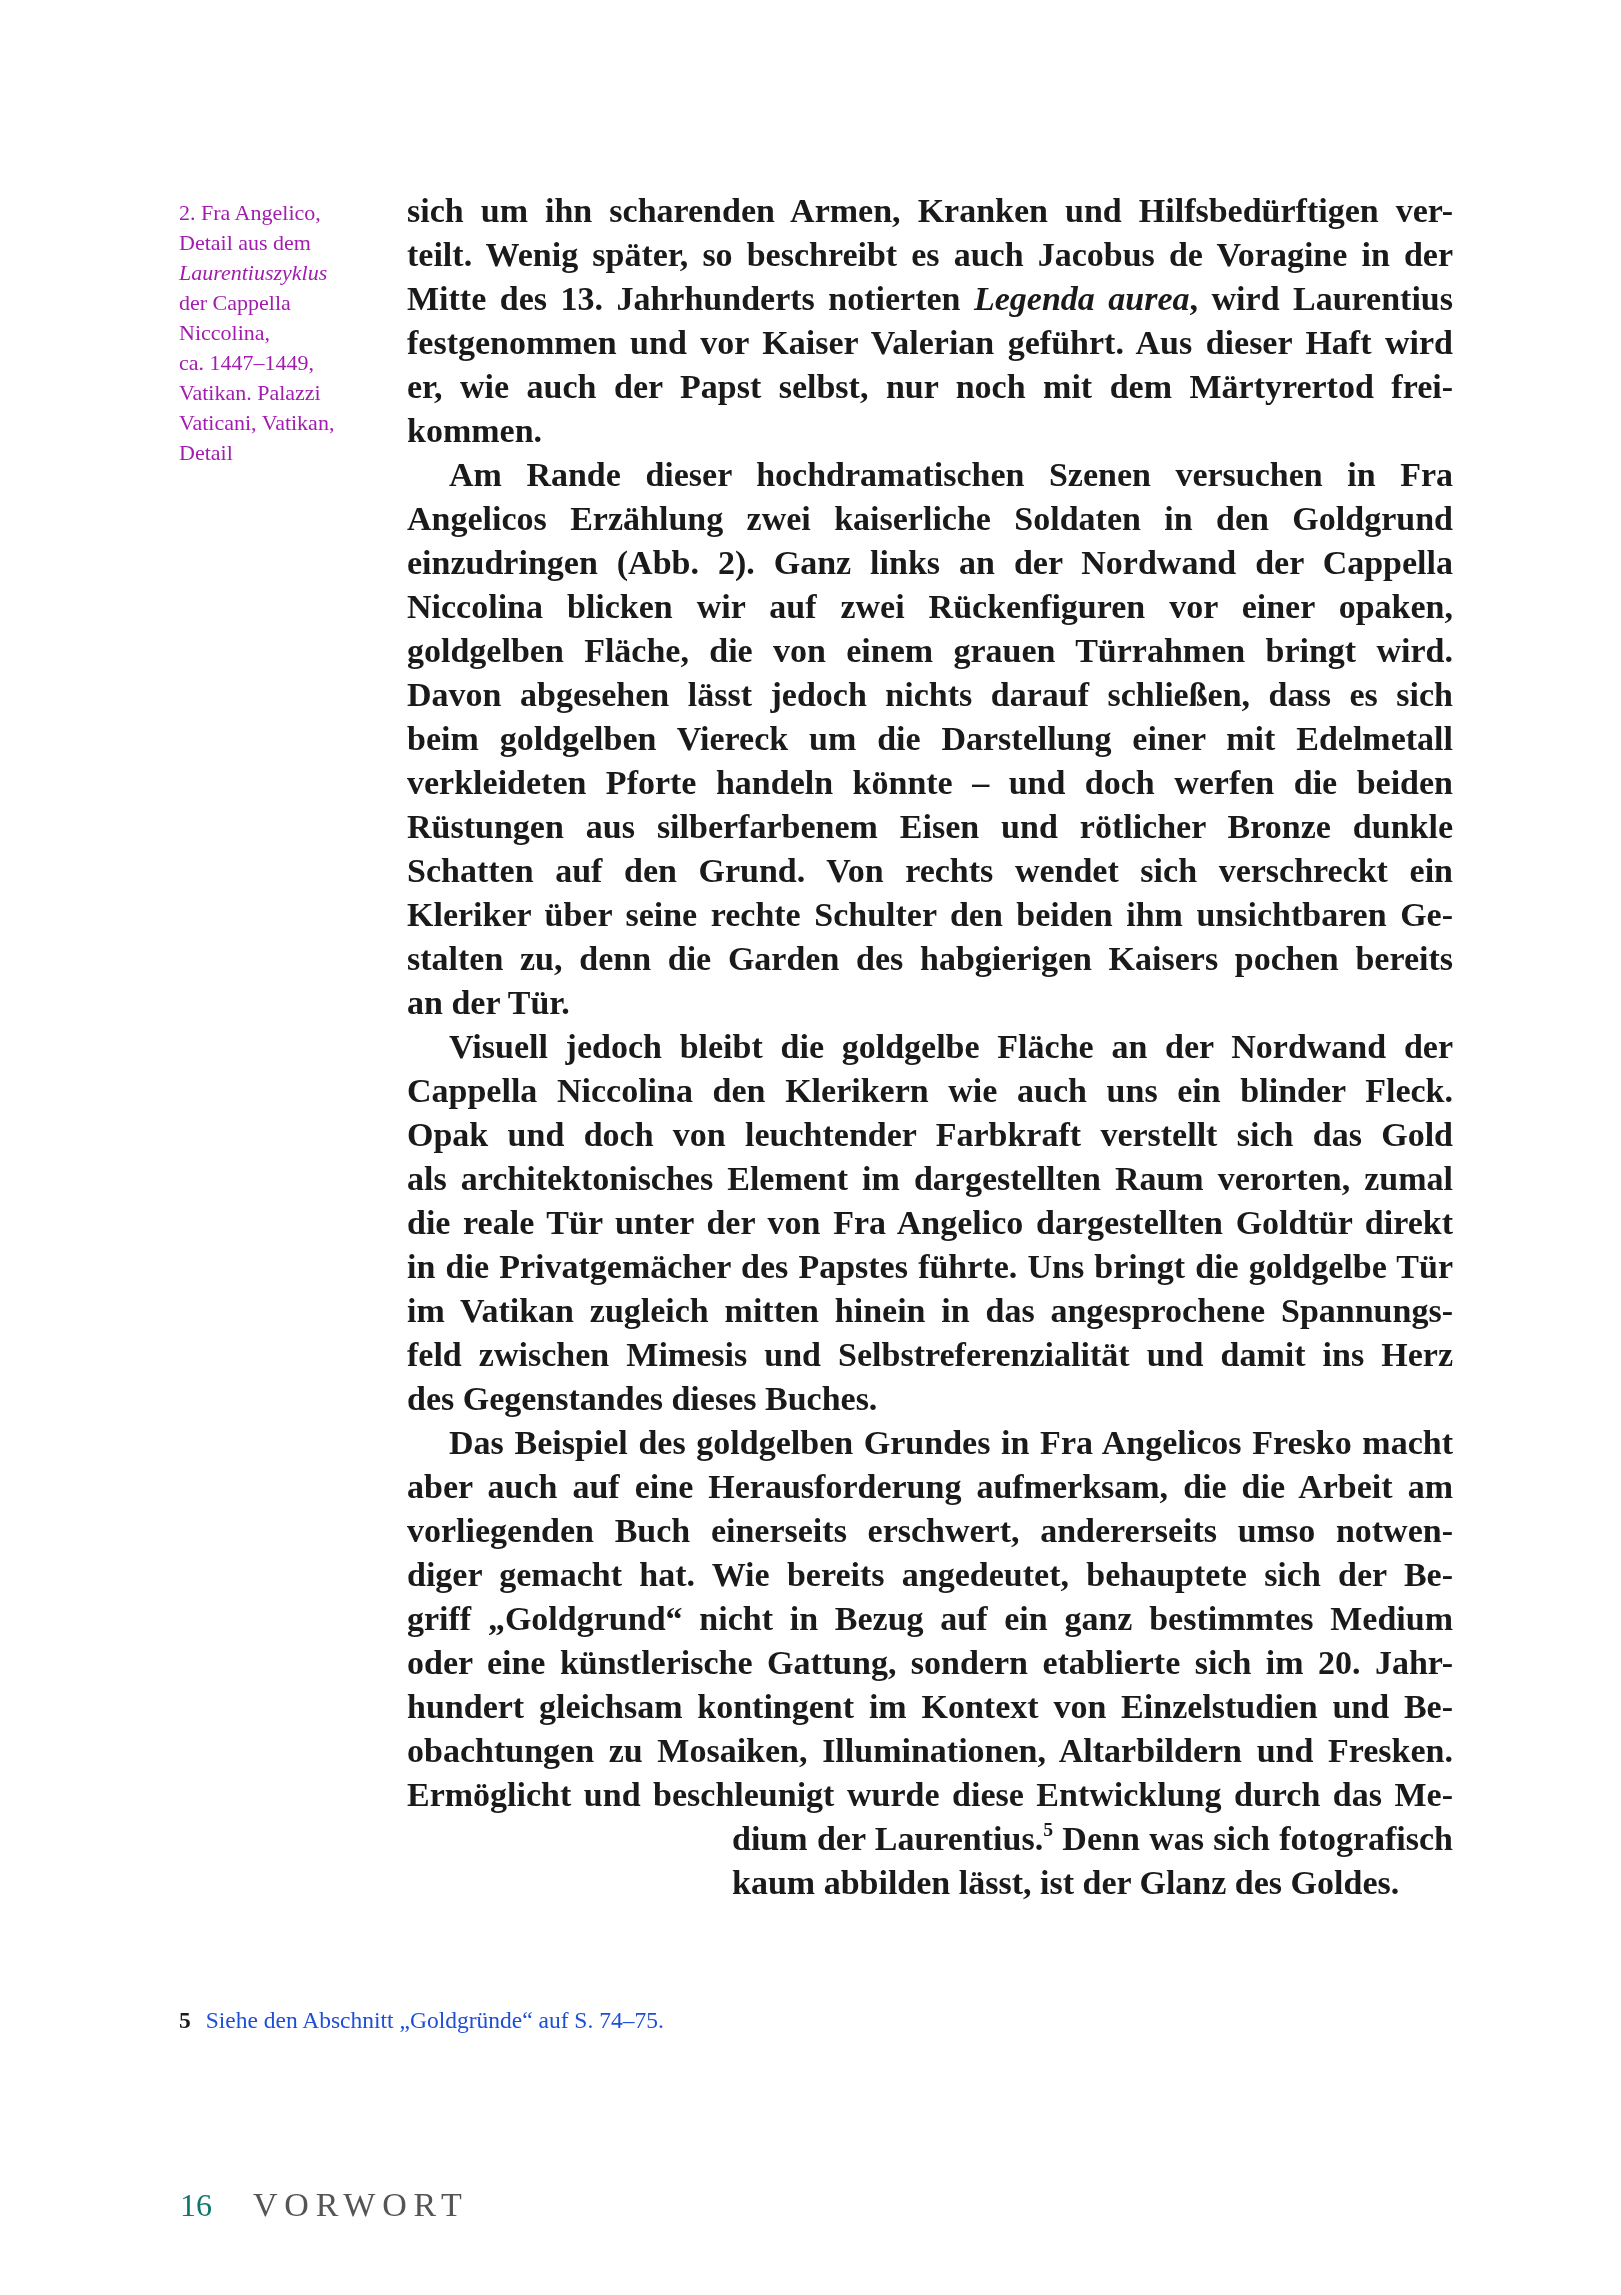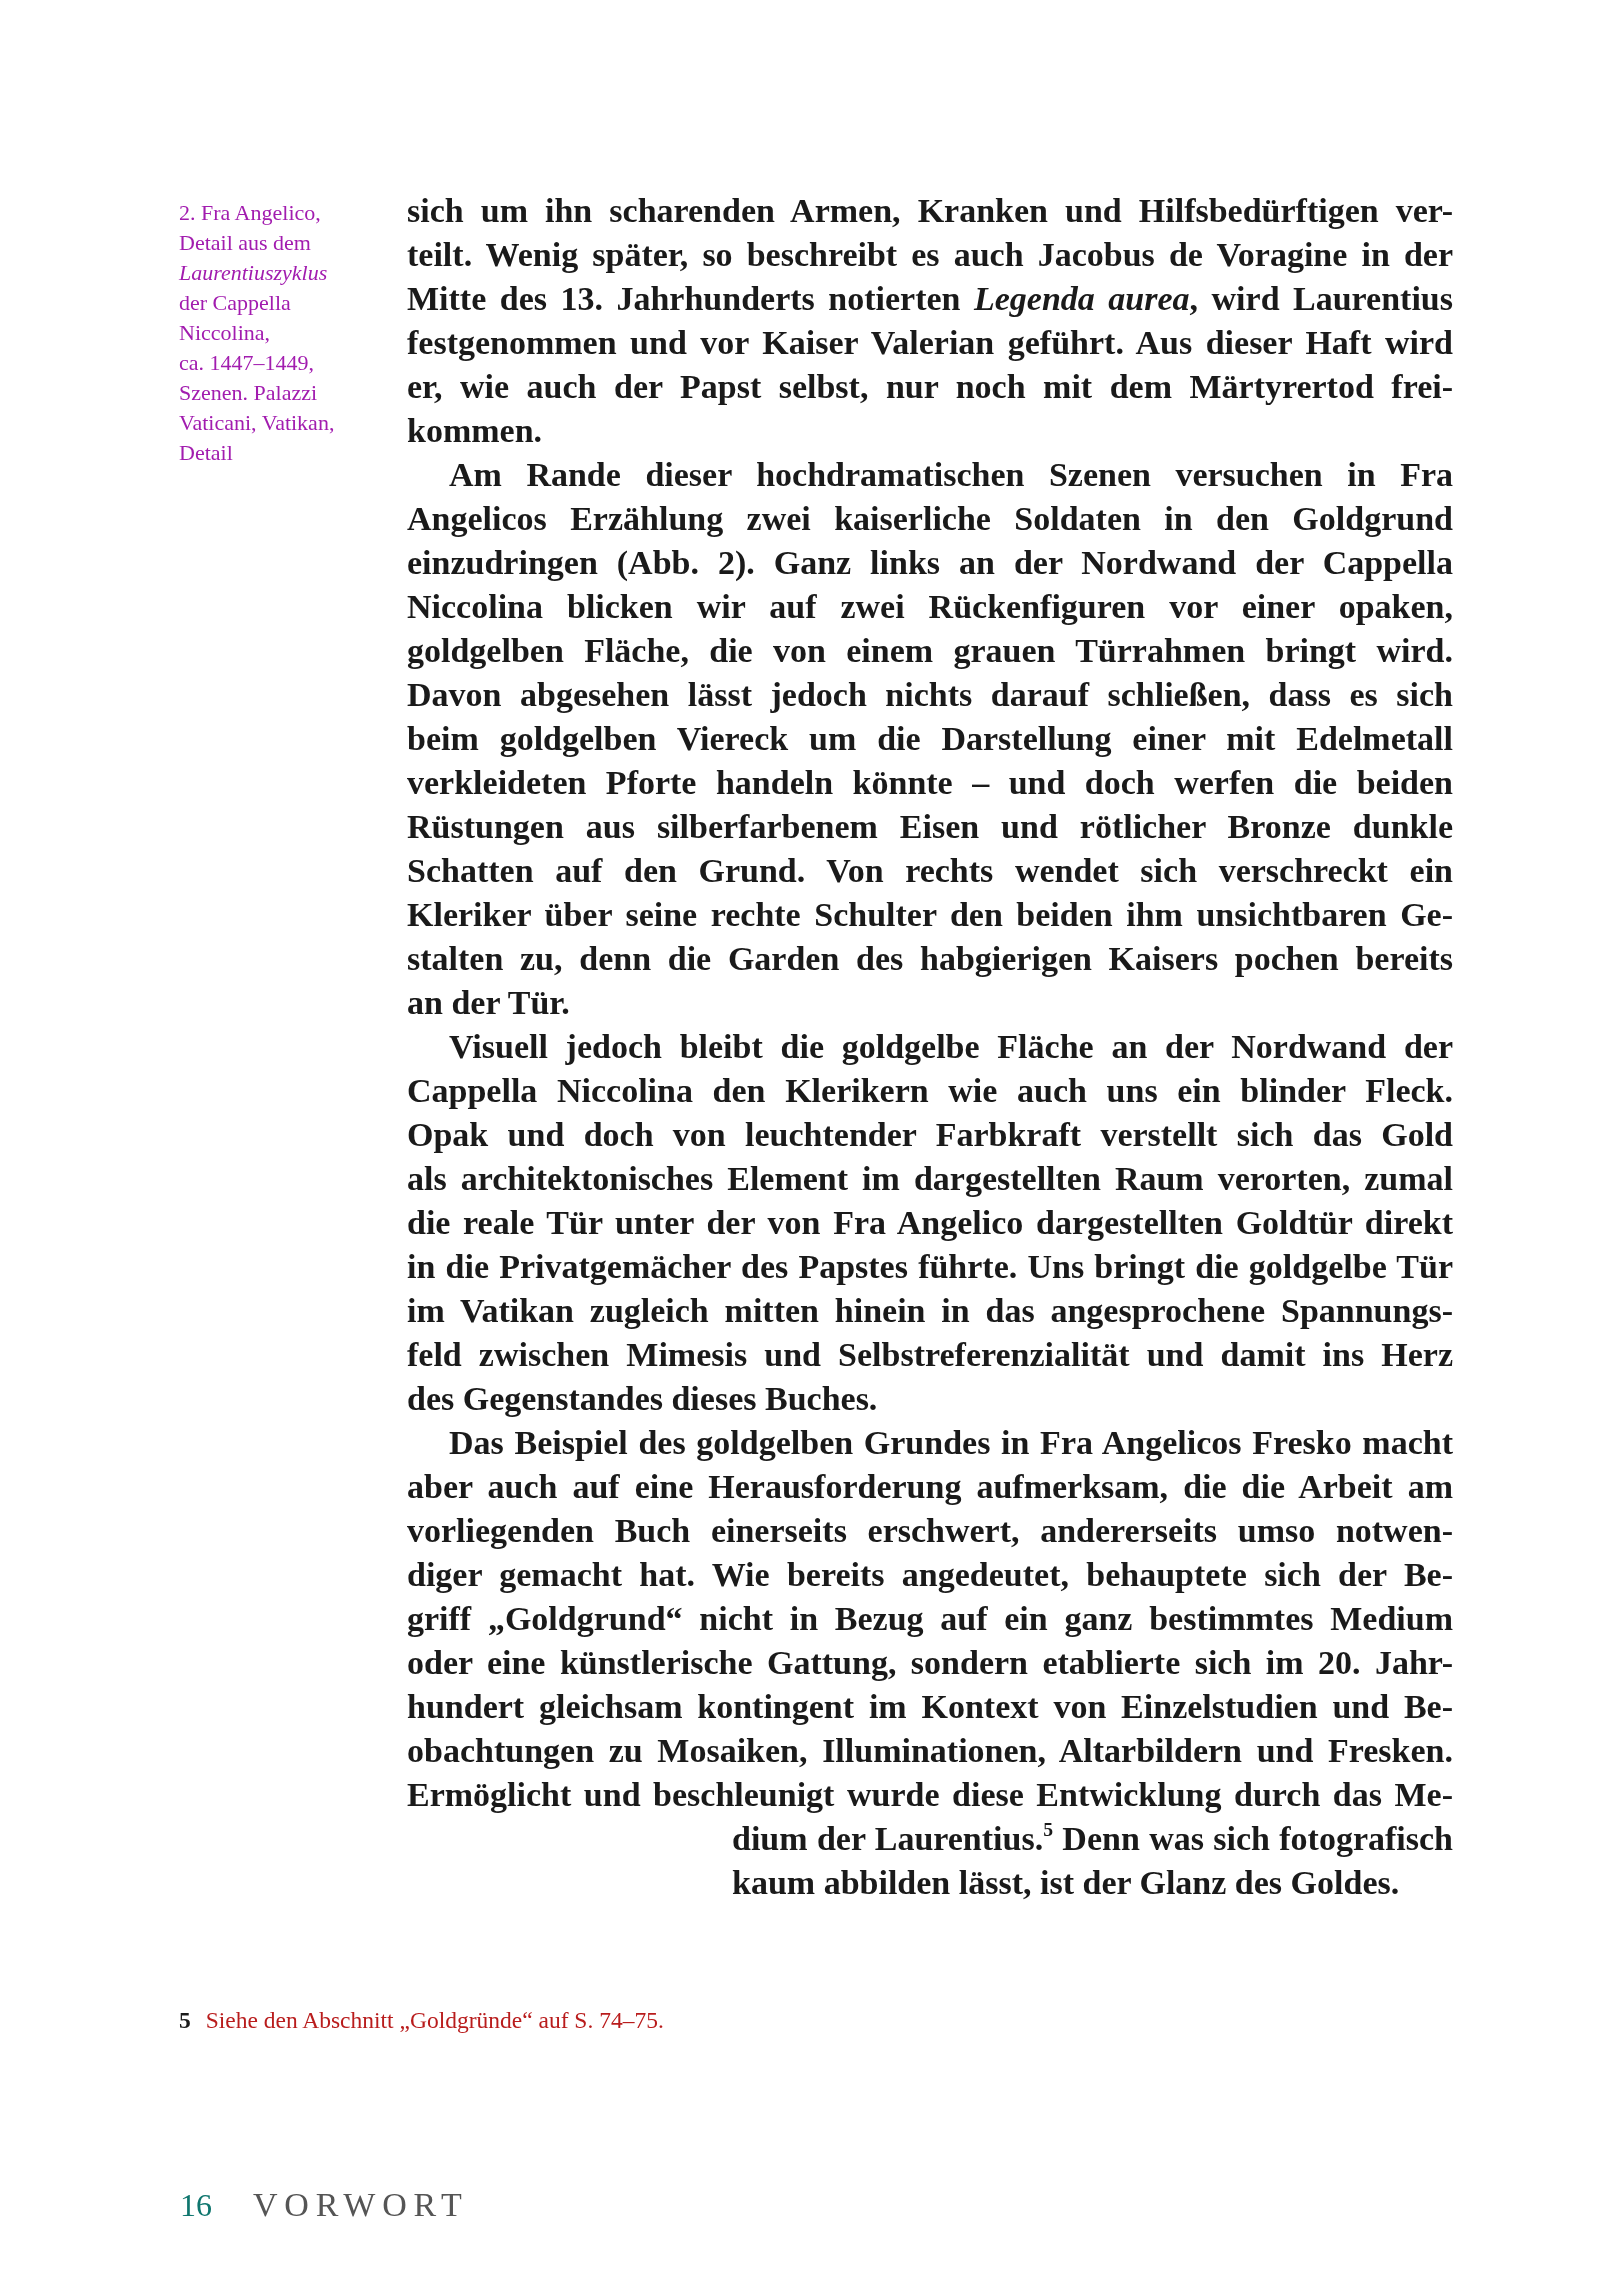--- a/index.html
+++ b/index.html
@@ -63,21 +63,21 @@
       font-size: 23.5px;
       line-height: 30px;
       white-space: nowrap;
     }
     .footnote .fn-num {
       font-weight: bold;
       color: #1a1a1a;
       margin-right: 9px;
     }
     .footnote .fn-text {
-      color: #b91c1c;
+      color: #1d4ed8;
     }
 
     .running-footer {
       position: absolute;
       left: 180px;
       top: 2186px;
       font-size: 32px;
       line-height: 38px;
       white-space: nowrap;
     }
@@ -94,21 +94,21 @@
 </head>
 <body>
 
 <div class="margin-caption">
   <span class="cap-line">2. Fra Angelico,</span>
   <span class="cap-line">Detail aus dem</span>
   <span class="cap-line italic">Laurentiuszyklus</span>
   <span class="cap-line">der Cappella</span>
   <span class="cap-line">Niccolina,</span>
   <span class="cap-line">ca. 1447–1449,</span>
-  <span class="cap-line">Szenen. Palazzi</span>
+  <span class="cap-line">Vatikan. Palazzi</span>
   <span class="cap-line">Vaticani, Vatikan,</span>
   <span class="cap-line">Detail</span>
 </div>
 
 <div class="main-text">
 
   <div>
     <span class="line">sich um ihn scharenden Armen, Kranken und Hilfsbedürftigen ver-</span>
     <span class="line">teilt. Wenig später, so beschreibt es auch Jacobus de Voragine in der</span>
     <span class="line"><span>Mitte des 13. Jahrhunderts notierten </span><span class="italic">Legenda aurea</span><span>, wird Laurentius</span></span>

